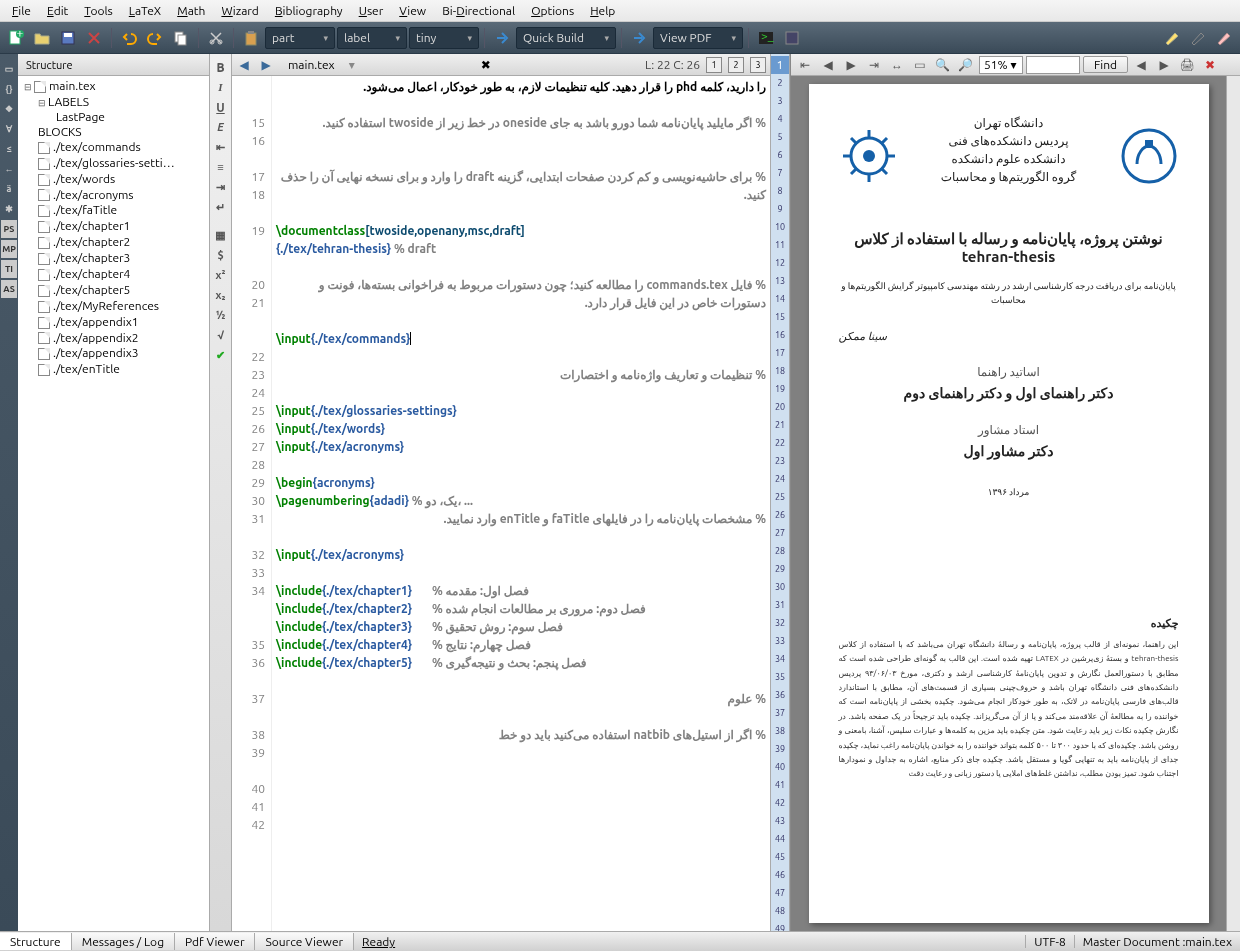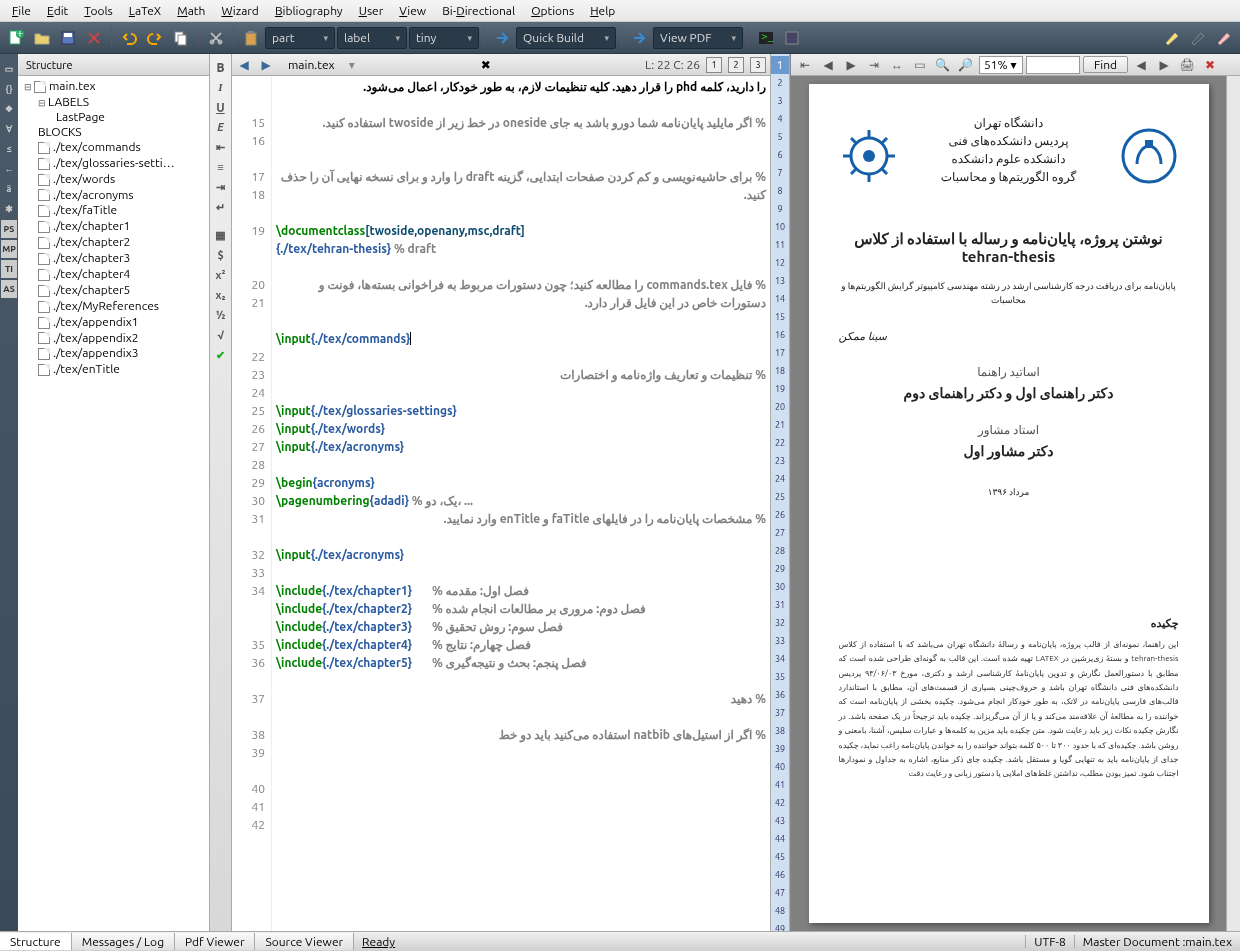--- a/index.html
+++ b/index.html
@@ -330,21 +330,21 @@
 <span class="cmd">\pagenumbering</span><span class="arg">{adadi}</span> <span class="cmt">% یک، دو، ...</span>
 <span class="rtl cmt">% مشخصات پایان‌نامه را در فایلهای faTitle و enTitle وارد نمایید.</span>
 <span class="cmd">\input</span><span class="arg">{./tex/acronyms}</span>
 
 <span class="cmd">\include</span><span class="arg">{./tex/chapter1}</span>       <span class="cmt rtl" style="display:inline">% فصل اول: مقدمه</span>
 <span class="cmd">\include</span><span class="arg">{./tex/chapter2}</span>       <span class="cmt rtl" style="display:inline">% فصل دوم: مروری بر مطالعات انجام شده</span>
 <span class="cmd">\include</span><span class="arg">{./tex/chapter3}</span>       <span class="cmt rtl" style="display:inline">% فصل سوم: روش تحقیق</span>
 <span class="cmd">\include</span><span class="arg">{./tex/chapter4}</span>       <span class="cmt rtl" style="display:inline">% فصل چهارم: نتایج</span>
 <span class="cmd">\include</span><span class="arg">{./tex/chapter5}</span>       <span class="cmt rtl" style="display:inline">% فصل پنجم: بحث و نتیجه‌گیری</span>
 
-<span class="rtl cmt">% دهید</span>
+<span class="rtl cmt">% علوم</span>
 <span class="rtl cmt">% اگر از استیل‌های natbib استفاده می‌کنید باید دو خط</span></div>
     </div>
   </div>
 
   <div class="ruler"><div class="hl">1</div>2
 3
 4
 5
 6
 7

